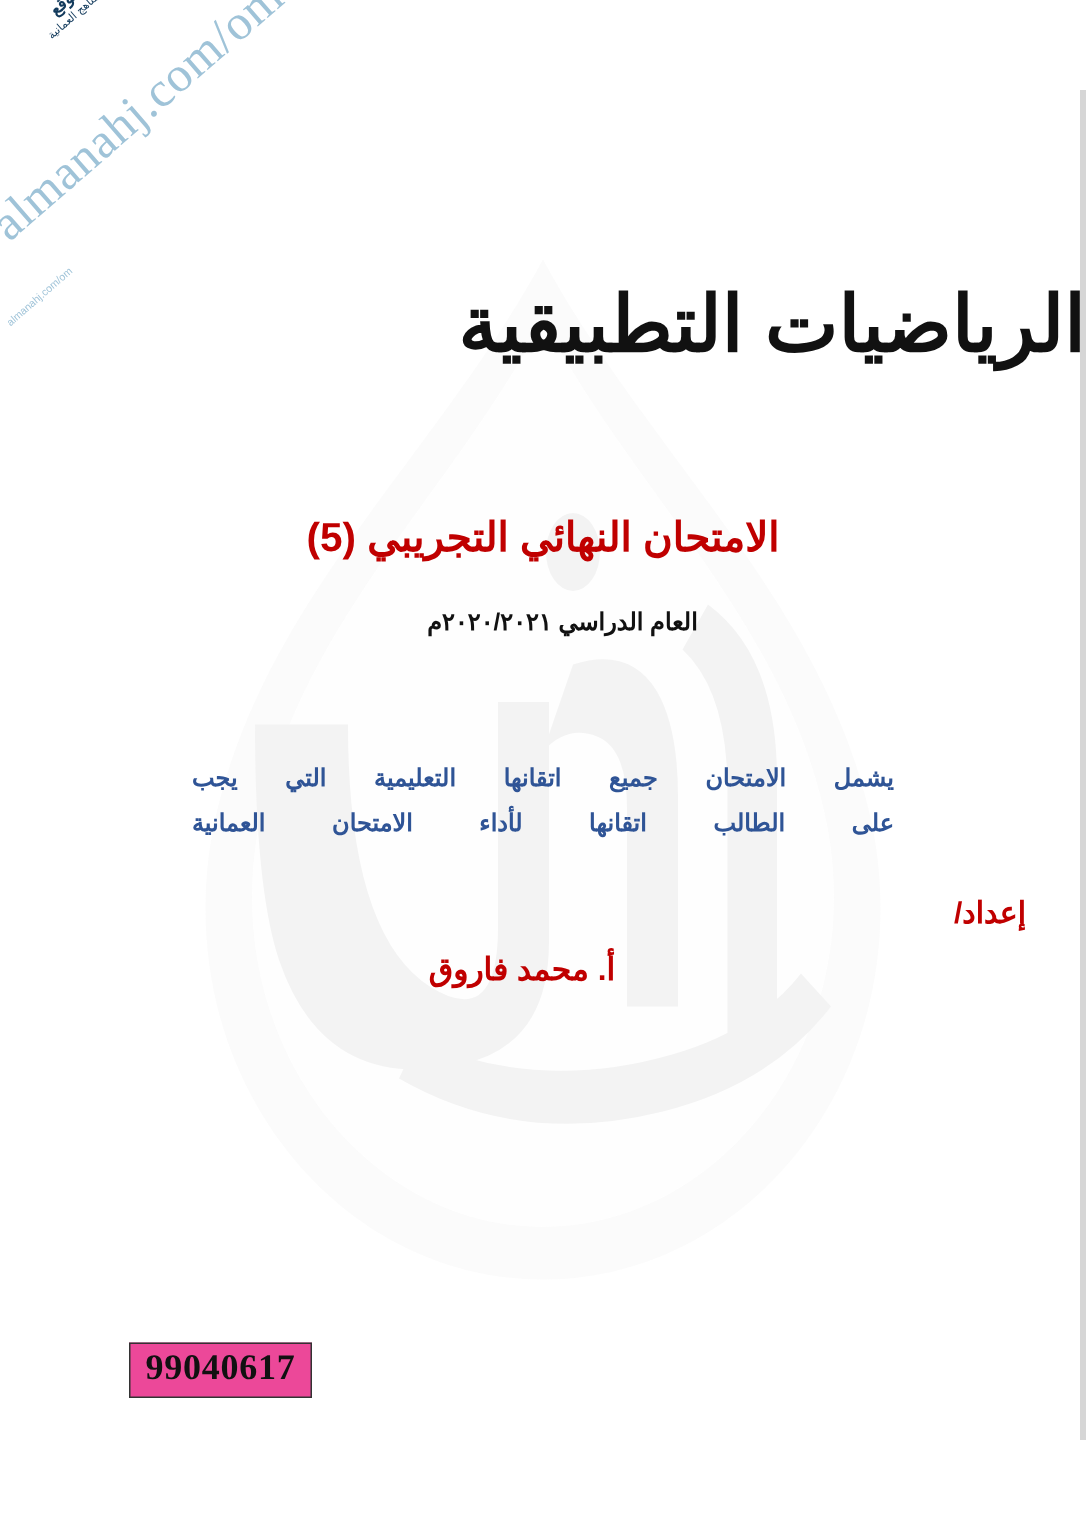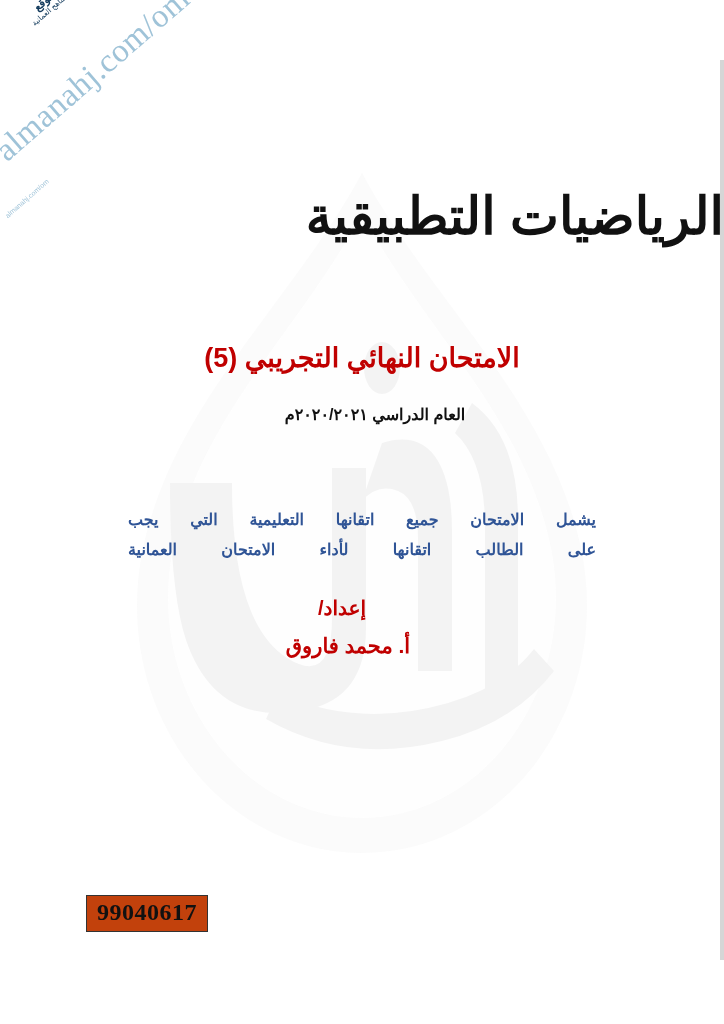--- a/index.html
+++ b/index.html
@@ -163,21 +163,20 @@
     line-height: 1.9;
     letter-spacing: 1.2px;
   }
   .note .line { display: block; }
 
   .prep-label {
     position: absolute;
     top: 596px;
     left: 0;
     width: 100%;
-    text-align: center;
     padding-right: 40px;
     box-sizing: border-box;
     font-family: "Liberation Sans", sans-serif;
     font-size: 20px;
     font-weight: bold;
     color: #c00000;
   }
 
   .prep-name {
     position: absolute;
@@ -192,21 +191,21 @@
     font-weight: bold;
     color: #c00000;
   }
 
   .phone-box {
     position: absolute;
     bottom: 92px;
     left: 86px;
     border: 1px solid #333333;
     padding: 3px 10px 5px 10px;
-    background: #c2410c;
+    background: #ec4899;
     font-family: "Liberation Serif", serif;
     font-size: 24px;
     font-weight: bold;
     color: #111111;
     direction: ltr;
     letter-spacing: 0.5px;
   }
 </style>
 </head>
 <body>

